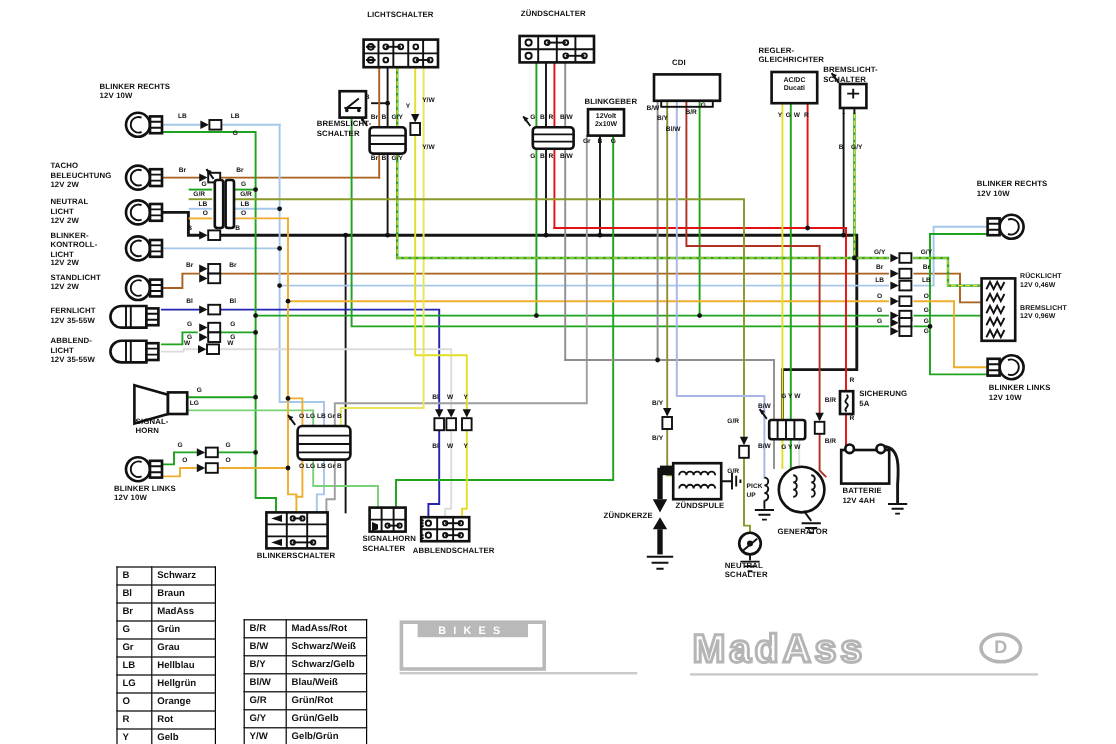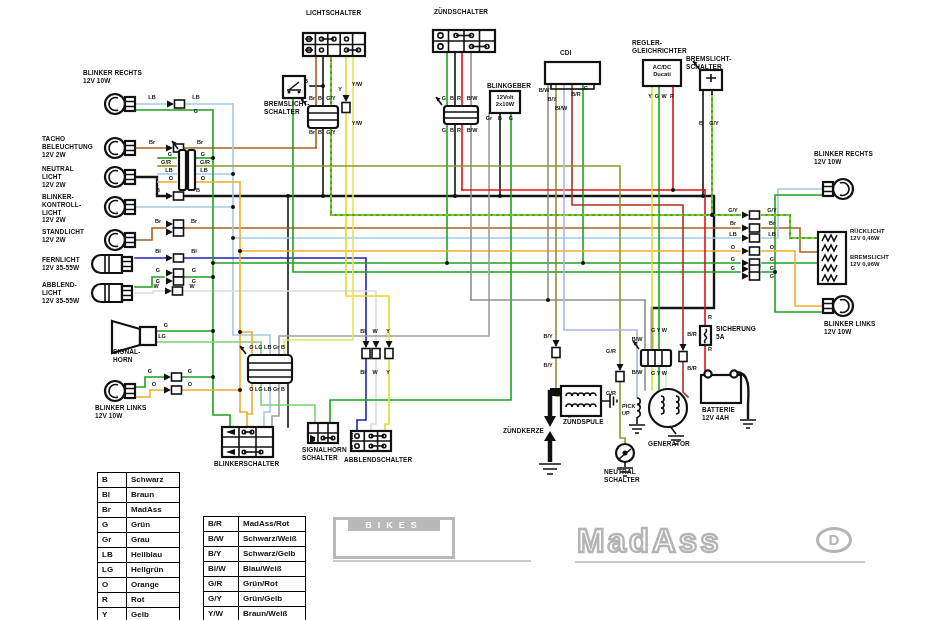--- a/index.html
+++ b/index.html
@@ -723,21 +723,21 @@
         <tr>
           <td>G/R</td>
           <td>Grün/Rot</td>
         </tr>
         <tr>
           <td>G/Y</td>
           <td>Grün/Gelb</td>
         </tr>
         <tr>
           <td>Y/W</td>
-          <td>Braun/Weiß</td>
+          <td>Gelb/Grün</td>
         </tr>
       </tbody>
     </table>
 
 <div class="sachs">
   <div class="t2">BIKES</div>
 </div>
 <div class="uline" style="left:333px;top:560px;width:198px"></div>
 <div class="madass">MadAss</div>
 <div class="uline" style="left:575px;top:561px;width:290px"></div>

